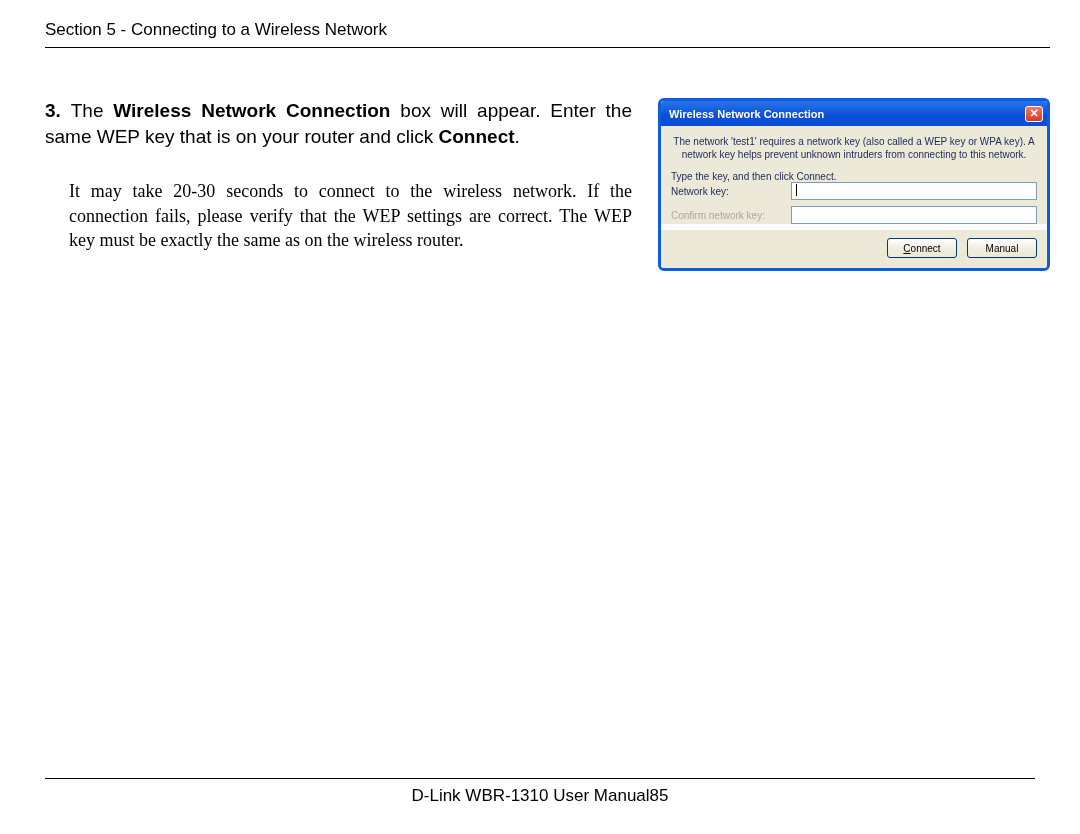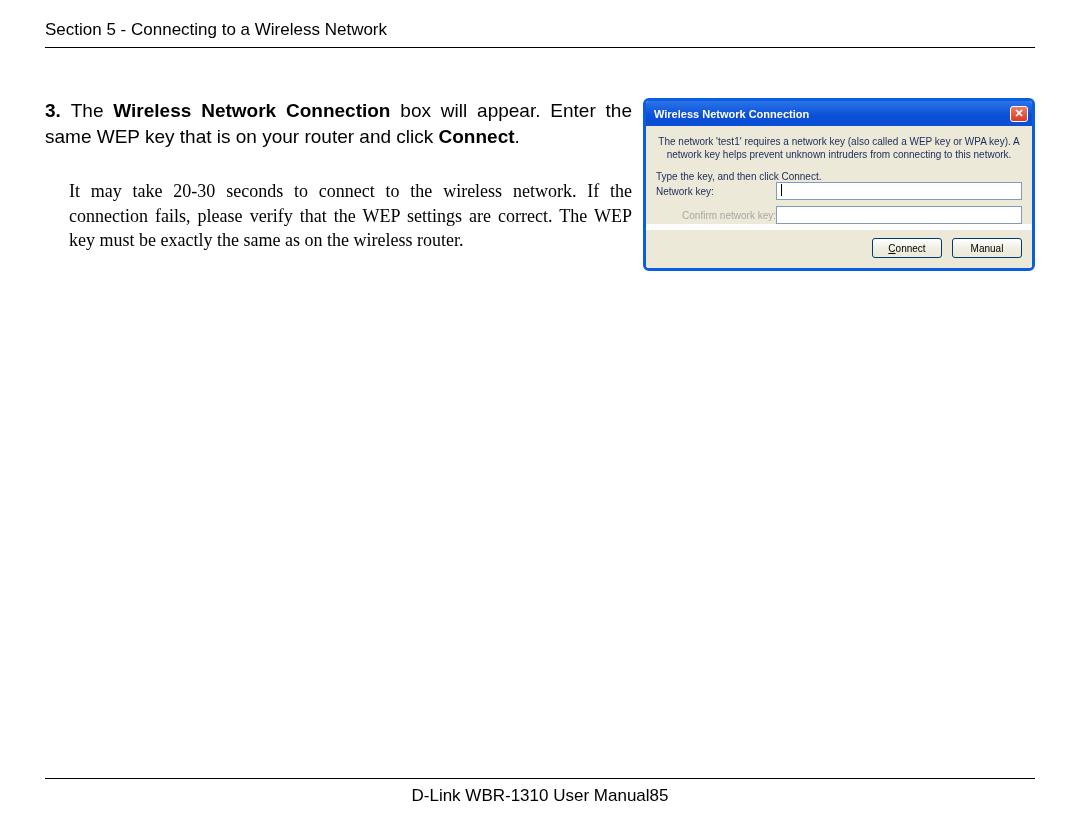--- a/index.html
+++ b/index.html
@@ -1,35 +1,35 @@
 <!DOCTYPE html>
 <html><head>
 <meta charset="utf-8">
 <style>
   * { box-sizing: border-box; margin: 0; padding: 0; }
   html, body { width: 1080px; height: 834px; background: #fff; font-family: Arial, Helvetica, sans-serif; color: #000; }
-  .page { width: 1080px; height: 834px; position: relative; padding: 20px 45px 0 45px; }
+  .page { width: 1080px; height: 834px; position: relative; padding: 20px 30px 0 45px; }
   .header-line { font-size: 17px; padding-bottom: 7px; border-bottom: 1.5px solid #000; }
   .content-row { display: flex; margin-top: 50px; }
   .left-col { flex: 0 0 595px; padding-right: 8px; }
   .step-para { font-size: 19px; line-height: 1.35; margin-bottom: 30px; text-align: justify; }
   .step-num { font-weight: 700; }
   .bold { font-weight: 700; }
   .body-para { font-size: 18px; line-height: 1.35; padding-left: 24px; text-align: justify; font-family: Liberation Serif, serif; }
   .right-col { flex: 1; display: flex; justify-content: flex-end; }
   .dialog-wrap { width: 392px; border: 3px solid #0a5fe0; border-radius: 6px; overflow: hidden; font-family: Tahoma, Arial, sans-serif; }
   .titlebar { background: linear-gradient(to bottom, #2b74e8 0%, #0a4fd6 60%, #0a4fd6 100%); height: 25px; display: flex; align-items: center; justify-content: space-between; padding: 0 4px 0 8px; }
   .titlebar-text { color: #fff; font-weight: 700; font-size: 11px; }
   .close-btn { width: 18px; height: 16px; background: linear-gradient(to bottom, #f07a6a, #d83a22); border: 1px solid #fff; border-radius: 3px; display: flex; align-items: center; justify-content: center; color: #fff; font-size: 11px; font-weight: 700; line-height: 1; cursor: default; }
   .dialog-body { background: #ece9d8; padding: 10px 10px 0 10px; }
   .info-text { font-size: 10px; color: #1a2a5a; line-height: 1.25; margin-bottom: 10px; text-align: center; }
   .instruct-text { font-size: 10px; color: #1a2a5a; }
   .field-row { display: flex; align-items: center; margin-bottom: 6px; }
   .field-label { width: 120px; font-size: 10px; color: #1a2a5a; }
-  .field-label.disabled { color: #a9a7a0; text-align: right; }
+  .field-label.disabled { color: #a9a7a0; }
   .field-input { flex: 1; height: 18px; border: 1px solid #7f9db9; background: #fff; font-size: 11px; padding: 1px 3px; }
   .caret { display: inline-block; width: 1px; height: 12px; background: #000; margin-left: 1px; }
   .dialog-footer { background: #ece9d8; padding: 8px 10px 10px 10px; display: flex; justify-content: flex-end; gap: 10px; }
   .xp-btn { min-width: 70px; height: 20px; border: 1px solid #003c74; border-radius: 3px; background: linear-gradient(to bottom, #fff 0%, #f1efe2 50%, #ece9d8 100%); font-size: 10px; color: #000; display: flex; align-items: center; justify-content: center; cursor: default; }
   .xp-btn .ul { text-decoration: underline; }
   .footer { position: absolute; left: 45px; right: 45px; bottom: 28px; border-top: 1.5px solid #000; padding-top: 7px; display: flex; justify-content: center; font-size: 17px; }
 </style>
 </head>
 <body>
 

